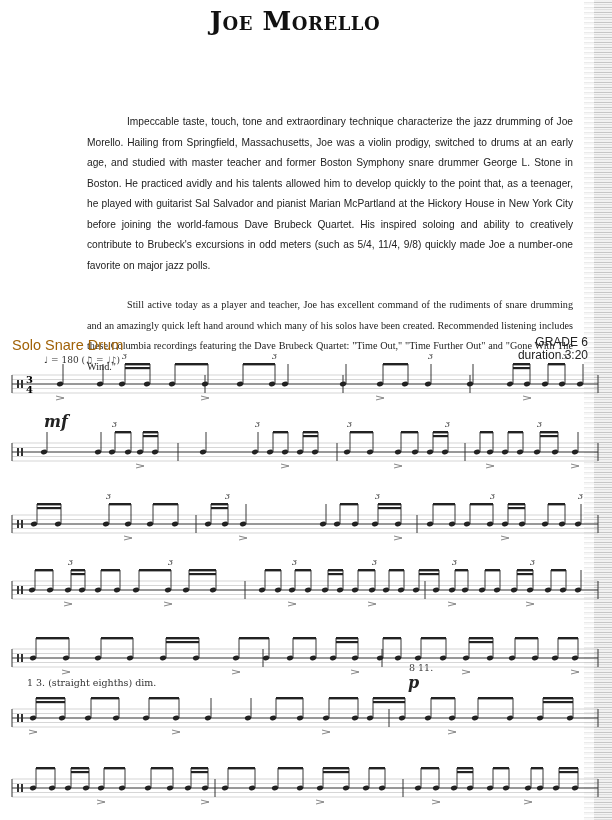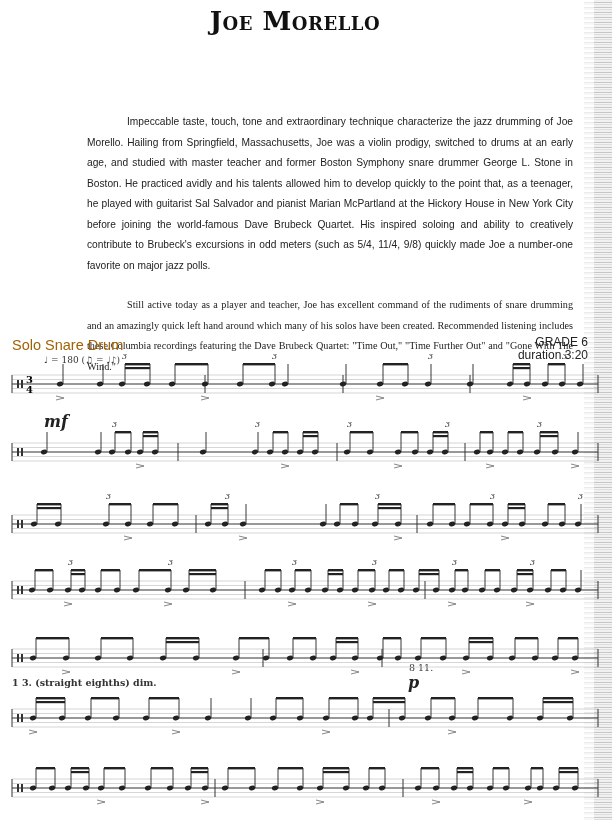--- a/index.html
+++ b/index.html
@@ -38,21 +38,21 @@
 <div class="tempo">♩ = 180  (♫ = ♩♪)</div>
 <div class="grade">
   <div>GRADE 6</div>
   <div>duration 3:20</div>
 </div>
 
 <div id="dyn-layer">
     <div class="dyn" style="left: 44px; top: 412px;">mf</div>
     <div class="dyn" style="left: 408px; top: 673px;">p</div>
     <div class="small-dir" style="left: 409px; top: 614px; margin-top: 48px;">8 11.</div>
-    <div class="small-dir" style="left: 12px; top: 677px; font-weight: bold;">1 3.  (straight eighths) dim.</div>
+    <div class="small-dir" style="left: 27px; top: 677px;">1 3.  (straight eighths) dim.</div>
   </div>
 
 <svg class="staff" id="score-svg" width="612" height="820">
     <g></g>
     <line x1="12" x2="598" y1="375" y2="375" stroke="#bbb" stroke-width="0.6"></line>
     <line x1="12" x2="598" y1="379.5" y2="379.5" stroke="#bbb" stroke-width="0.6"></line>
     <line x1="12" x2="598" y1="384" y2="384" stroke="#333" stroke-width="1"></line>
     <line x1="12" x2="598" y1="388.5" y2="388.5" stroke="#bbb" stroke-width="0.6"></line>
     <line x1="12" x2="598" y1="393" y2="393" stroke="#bbb" stroke-width="0.6"></line>
     <line x1="12" x2="12" y1="375" y2="393" stroke="#333" stroke-width="1"></line>

